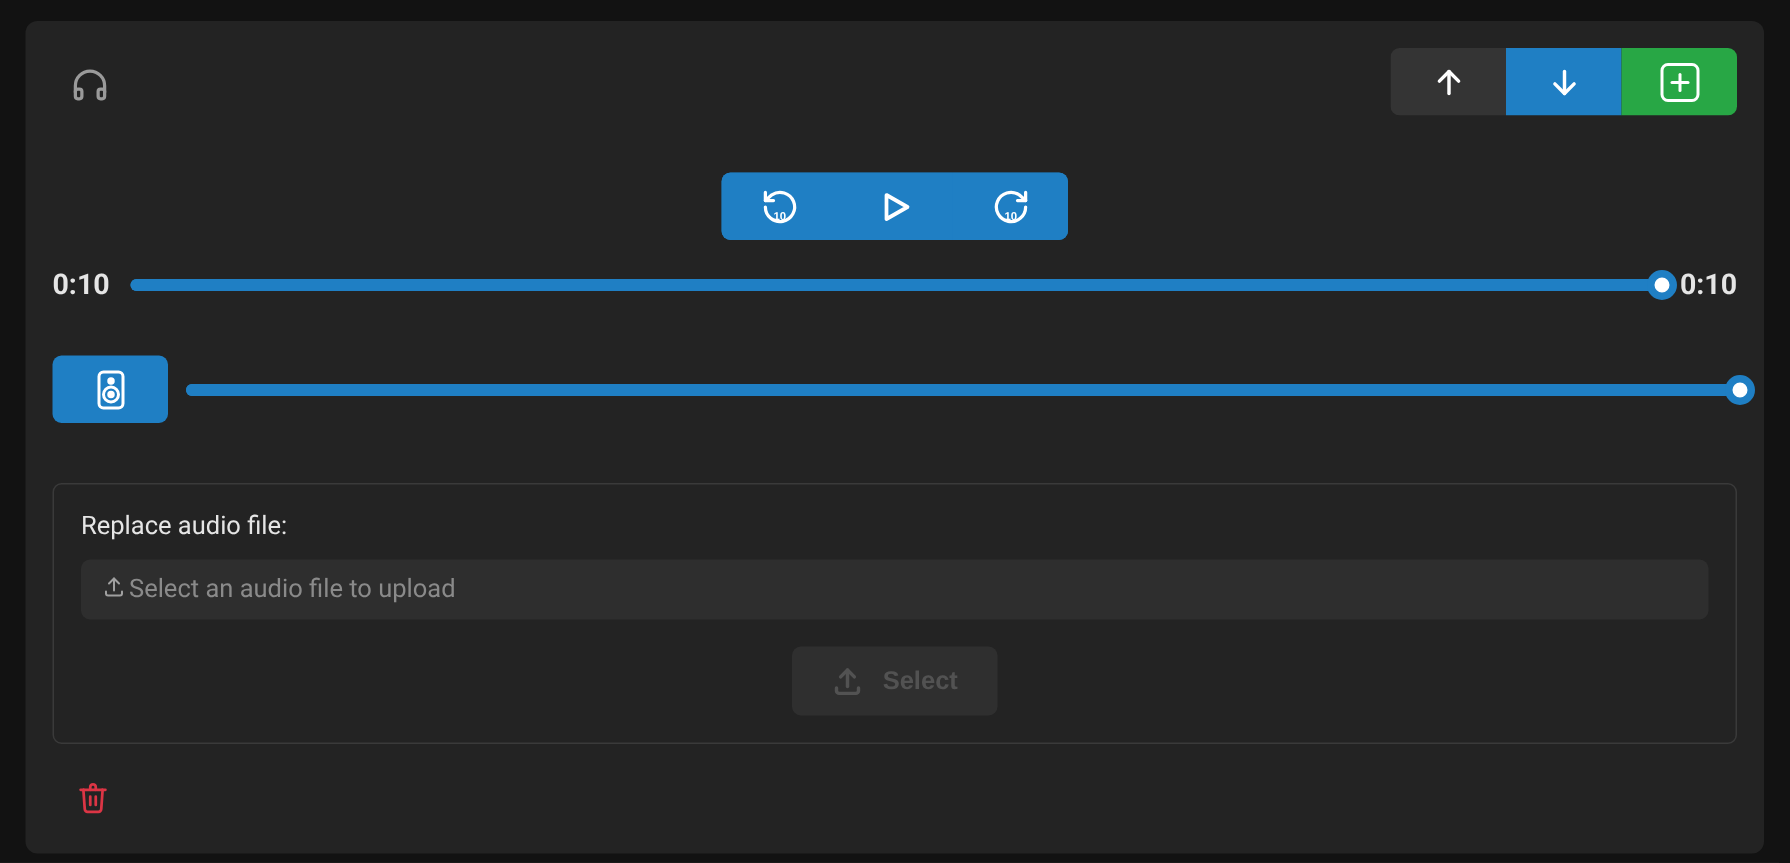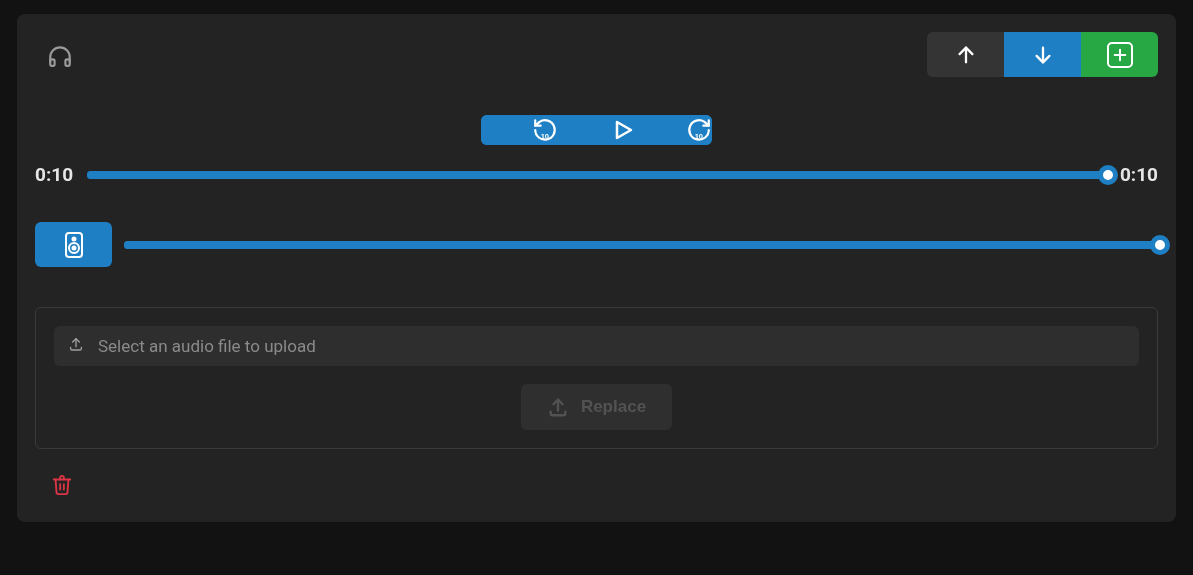--- a/index.html
+++ b/index.html
@@ -61,24 +61,24 @@
     margin-bottom: 18px;
   }
   .play-group {
     background: #1f7fc4;
     border-radius: 6px;
     display: flex;
     overflow: hidden;
   }
   .play-btn {
     width: 77px;
-    height: 30px;
-    display: flex;
-    align-items: center;
-    justify-content: flex-end;
+    height: 45px;
+    display: flex;
+    align-items: center;
+    justify-content: center;
     background: #1f7fc4;
     border: none;
     cursor: pointer;
     color: #fff;
   }
   .seek-row {
     display: flex;
     align-items: center;
     gap: 12px;
     margin-bottom: 36px;
@@ -143,21 +143,21 @@
     color: #e5e5e5;
     font-size: 17px;
     margin-bottom: 12px;
   }
   .file-input {
     background: #2e2e2e;
     border-radius: 6px;
     padding: 10px 14px;
     display: flex;
     align-items: center;
-    gap: 14px;
+    gap: 2px;
     margin-bottom: 18px;
     cursor: pointer;
   }
   .file-input-icon { color: #a0a0a0; }
   .file-placeholder {
     color: #8a8a8a;
     font-size: 17px;
   }
   .upload-btn-row {
     display: flex;
@@ -267,38 +267,39 @@
         <circle cx="12" cy="17" r="1.5" fill="currentColor"></circle>
       </svg>
     </button>
     <div class="track">
       <div class="track-fill" style="width:100%"></div>
       <div class="thumb"></div>
     </div>
   </div>
 
   <div class="replace-section">
+    <div class="replace-label">Replace audio file:</div>
     <div class="file-input">
       <span class="file-input-icon">
         <svg width="16" height="16" viewBox="0 0 24 24" fill="none" stroke="currentColor" stroke-width="2" stroke-linecap="round" stroke-linejoin="round">
           <path d="M4 17v2a2 2 0 0 0 2 2h12a2 2 0 0 0 2-2v-2"></path>
           <polyline points="7 9 12 4 17 9"></polyline>
           <line x1="12" y1="4" x2="12" y2="16"></line>
         </svg>
       </span>
       <span class="file-placeholder">Select an audio file to upload</span>
     </div>
     <div class="upload-btn-row">
       <button class="upload-btn">
         <svg width="22" height="22" viewBox="0 0 24 24" fill="none" stroke="currentColor" stroke-width="2.5" stroke-linecap="round" stroke-linejoin="round">
           <path d="M4 17v2a2 2 0 0 0 2 2h12a2 2 0 0 0 2-2v-2"></path>
           <polyline points="7 9 12 4 17 9"></polyline>
           <line x1="12" y1="4" x2="12" y2="16"></line>
         </svg>
-        <span>Replace</span>
+        <span>Select</span>
       </button>
     </div>
   </div>
 
   <div class="delete-row">
     <button class="delete-btn">
       <svg width="22" height="24" viewBox="0 0 24 24" fill="none" stroke="currentColor" stroke-width="2" stroke-linecap="round" stroke-linejoin="round">
         <polyline points="3 6 5 6 21 6"></polyline>
         <path d="M19 6l-1 14a2 2 0 0 1-2 2H8a2 2 0 0 1-2-2L5 6"></path>
         <path d="M10 6V4a2 2 0 0 1 2-2h0a2 2 0 0 1 2 2v2"></path>

